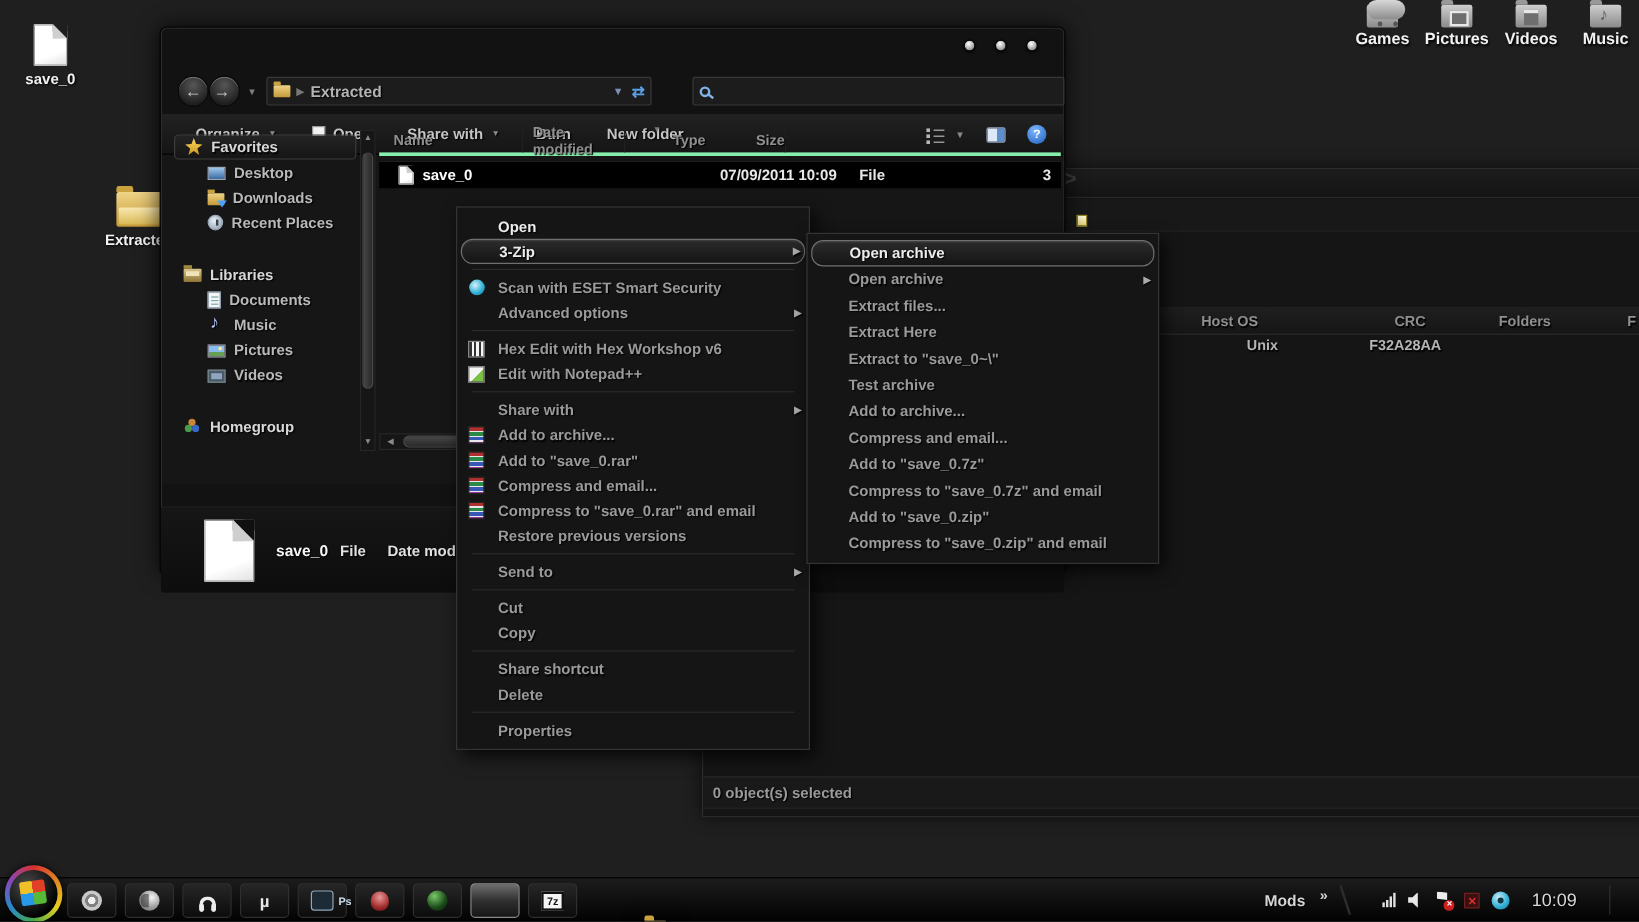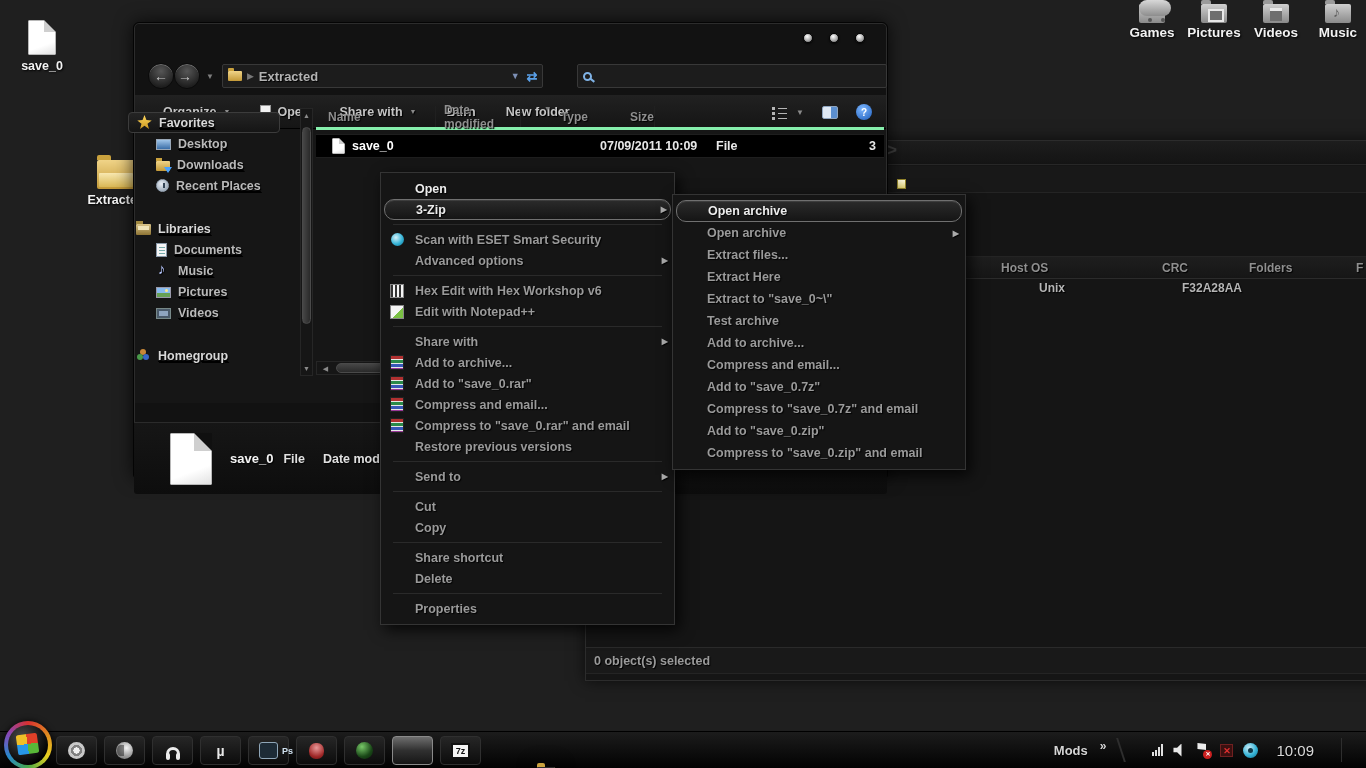--- a/index.html
+++ b/index.html
@@ -48,21 +48,21 @@
   .mini-doc{position:absolute;left:311px;top:13px;width:9px;height:10px;background:linear-gradient(#fffbe0,#e8d87a);border:1px solid #97882e;}
   .bgw-headers{position:absolute;top:115px;left:0;right:0;height:23px;background:linear-gradient(#1e1e1e,#161616);
     border-top:1px solid #242424;border-bottom:1px solid #2b2b2b;font-size:12px;font-weight:bold;color:#8f8f8f;}
   .bgw-headers .bcol{position:absolute;top:4px;text-shadow:1px 1px 1px #000;}
   .bgw-headers .bcol:nth-of-type(1){left:415px;}
   .bgw-headers .bcol:nth-of-type(2){left:520px;width:82px;text-align:right;}
   .bgw-headers .bcol:nth-of-type(3){left:663px;}
   .bgw-headers .bcol:nth-of-type(4){left:770px;}
   .bgw-row{position:absolute;top:140px;left:0;right:0;height:18px;font-size:12px;font-weight:bold;color:#b5b5b5;}
   .bgw-row span{position:absolute;text-shadow:1px 1px 1px #000;margin-left:38px;}
-  .b-hostos{left:415px;} .b-crc{left:558px;}
+  .b-hostos{left:415px;} .b-crc{left:517px;}
   .bgw-status{position:absolute;left:0;right:0;bottom:6px;height:27px;background:#191919;border-top:1px solid #2a2a2a;
     border-bottom:1px solid #242424;color:#9a9a9a;font-size:12.5px;font-weight:bold;line-height:26px;padding-left:8px;text-shadow:1px 1px 1px #000;}
 
   
   .explorer{position:absolute;left:133px;top:22px;width:755px;height:456px;background:#121212;
     border:1px solid #040404;border-radius:6px 6px 3px 3px;
     box-shadow:0 0 18px rgba(0,0,0,.75), inset 0 0 0 1px #2c2c2c;z-index:20;}
   .titlebar{position:absolute;top:0;left:0;right:0;height:34px;}
   .winctl{position:absolute;right:22px;top:10px;display:flex;gap:16px;}
   .dot{width:10px;height:10px;border-radius:50%;border:1px solid #060606;
@@ -102,21 +102,21 @@
   .view-ic::after{content:'';position:absolute;left:6px;top:2px;width:9px;height:1px;background:#b5b5b5;box-shadow:0 5px 0 #b5b5b5,0 10px 0 #b5b5b5;}
   .view-dd{color:#8a8a8a;font-size:8px;margin-left:-10px;cursor:pointer;}
   .preview-ic{width:16px;height:13px;border:1px solid #8fa5c0;border-radius:2px;background:linear-gradient(90deg,#dfe9f5 0 55%,#5b8fd0 55%);cursor:pointer;}
   .help-ic{width:16px;height:16px;border-radius:50%;background:radial-gradient(circle at 40% 30%,#7db7ff,#1d5dbb);
     color:#fff;font-size:10px;font-weight:bold;display:flex;align-items:center;justify-content:center;cursor:pointer;}
   .help-ic::after{content:'?';}
 
   .exp-body{position:absolute;top:106px;left:1px;right:1px;bottom:74px;background:#161616;}
 
   
-  .sidebar{position:absolute;left:128px;top:112px;width:152px;z-index:21;text-decoration:underline;}
+  .sidebar{position:absolute;left:145px;top:112px;width:152px;z-index:21;}
   .sb-item{height:21px;display:flex;align-items:center;font-size:12.5px;font-weight:bold;color:#b9b9b9;
     padding-left:28px;text-shadow:1px 1px 1px #000;cursor:pointer;white-space:nowrap;}
   .sb-item.header{padding-left:8px;color:#d8d8d8;}
   .sb-item.gap{margin-top:22px;}
   .sb-item.selected{border:1px solid #3c3c3c;border-radius:4px;background:linear-gradient(#242424,#151515);}
   .si{width:15px;height:15px;margin-right:7px;position:relative;flex:none;}
   .si.star{background:linear-gradient(#ffd75e,#c8941c);
     clip-path:polygon(50% 0,63% 34%,98% 36%,70% 58%,80% 94%,50% 72%,20% 94%,30% 58%,2% 36%,37% 34%);}
   .si.desktop{width:15px;height:11px;margin-top:2px;background:linear-gradient(#9fc4e8,#3a6ea8);border:1px solid #9aa8b8;}
   .si.desktop::after{content:'';position:absolute;left:4px;bottom:-3px;width:6px;height:2px;background:#8a98a8;}

